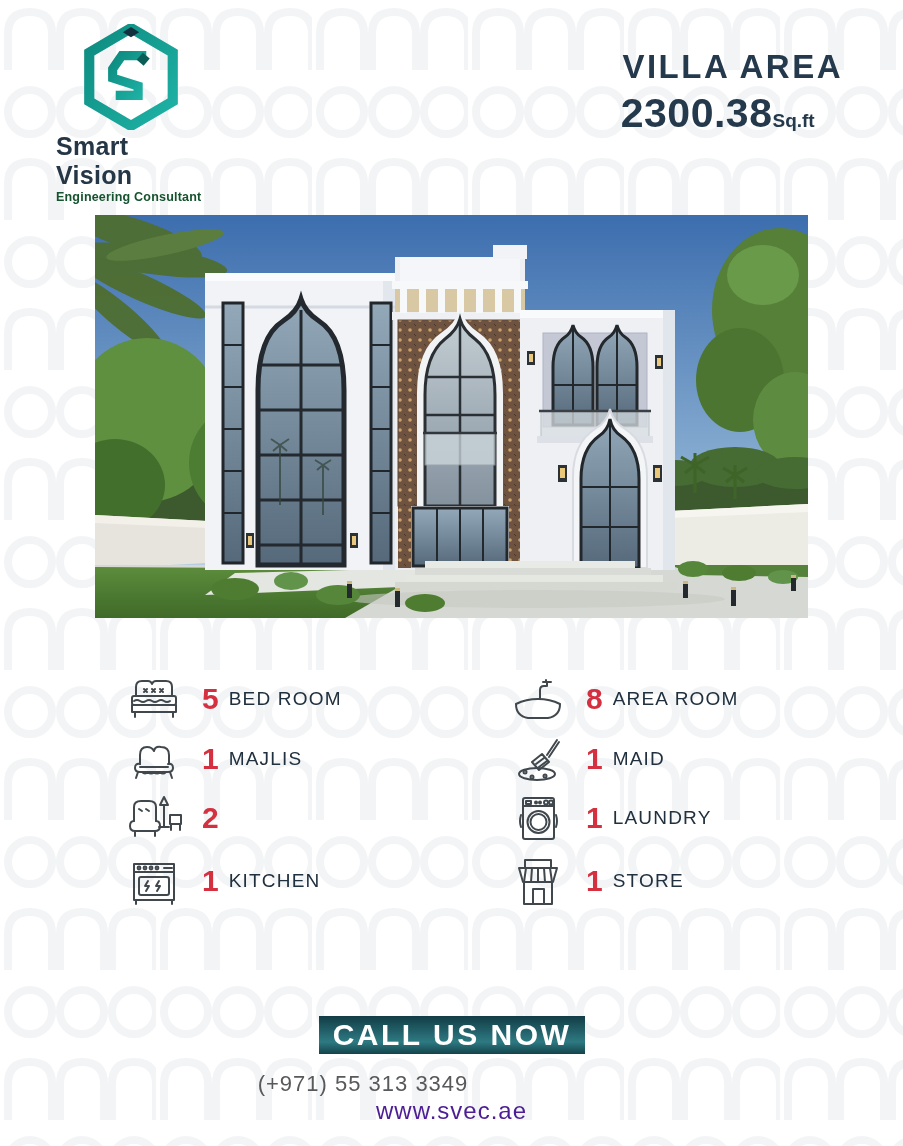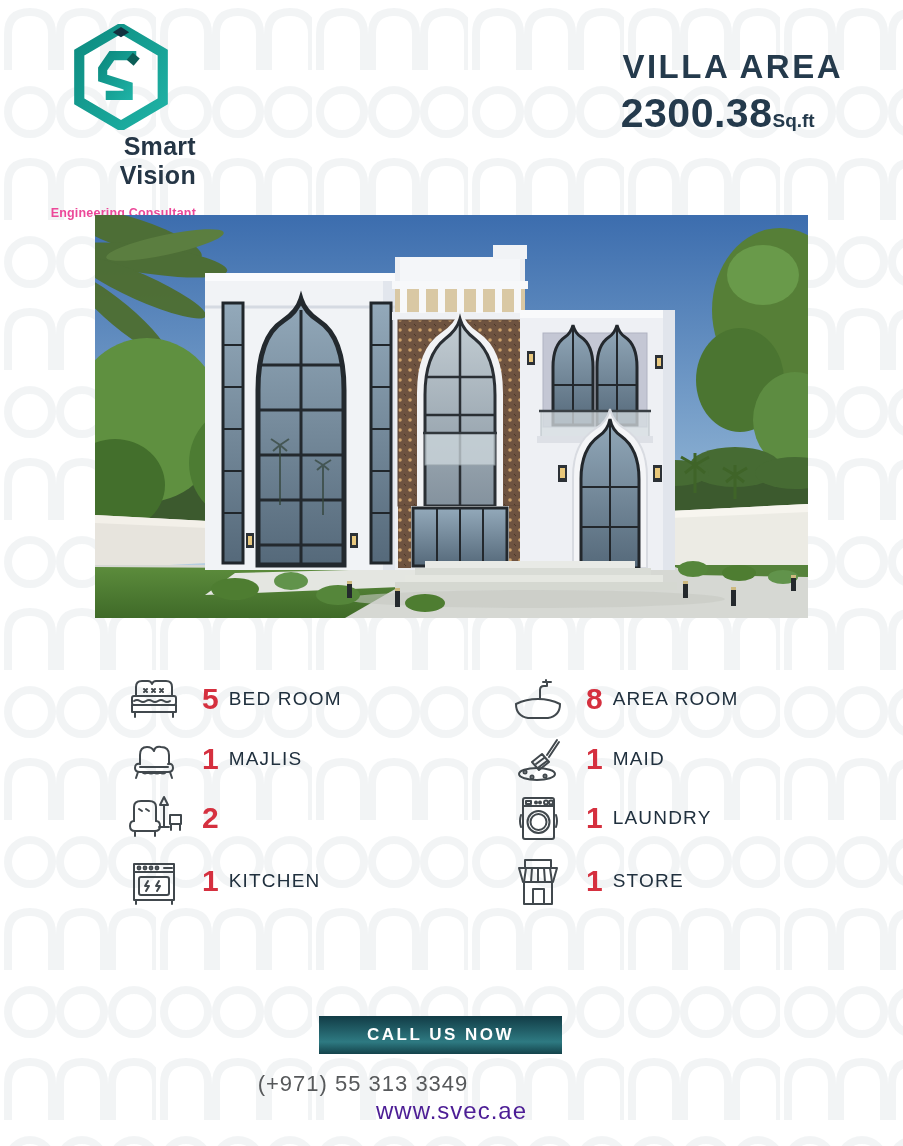--- a/index.html
+++ b/index.html
@@ -4,46 +4,46 @@
 <style>
   html,body{margin:0;padding:0;background:#ffffff;}
   .page{
     position:relative;width:903px;height:1146px;overflow:hidden;background:#ffffff;
     font-family:"Liberation Sans",sans-serif;
   }
   .bg-pattern{position:absolute;inset:0;z-index:0;}
   .layer{position:absolute;z-index:1;}
 
   
-  .brand{left:46px;top:24px;width:150px;text-align:right;}
+  .brand{left:56px;top:24px;width:150px;text-align:left;}
   .brand svg{display:block;margin:0 auto;}
   .brand-name{font-size:25px;font-weight:700;color:#253646;letter-spacing:.3px;margin-top:2px;}
-  .brand-tagline{font-size:12.5px;font-weight:600;color:#ec4899;letter-spacing:.2px;margin-top:16px;}
+  .brand-tagline{font-size:12.5px;font-weight:600;color:#14532d;letter-spacing:.2px;margin-top:0;}
 
   .area-block{right:60px;top:48px;text-align:center;color:#243a4c;}
   .area-label{font-size:33px;font-weight:600;letter-spacing:2.5px;margin-left:30px;}
   .area-line2{margin-top:4px;}
   .area-value{font-size:41px;font-weight:800;letter-spacing:.5px;}
   .area-unit{font-size:19px;font-weight:600;}
 
   
   .villa{left:95px;top:215px;width:713px;height:403px;}
   .villa svg{display:block;}
 
   
   .feature-row{position:absolute;display:flex;align-items:center;height:50px;z-index:1;}
   .f-icon{width:64px;display:flex;justify-content:center;margin-right:16px;}
   .f-count{font-size:30px;font-weight:800;color:#d5303f;margin-right:10px;}
   .f-label{font-size:19px;font-weight:400;color:#20303e;letter-spacing:1.2px;}
 
   
   .cta-button{
-    left:319px;top:1016px;width:243px;height:38px;display:flex;align-items:center;justify-content:center;
+    left:319px;top:1016px;width:266px;height:38px;display:flex;align-items:center;justify-content:center;
     background:linear-gradient(180deg,#123c46 0%,#2e7a82 68%,#14434b 100%);
-    color:#ffffff;font-size:17px;font-weight:600;letter-spacing:2.5px;cursor:pointer;border:none;
+    color:#ffffff;font-size:30px;font-weight:600;letter-spacing:2.5px;cursor:pointer;border:none;
   }
   .phone{left:0;top:1071px;width:726px;text-align:center;font-size:22px;color:#57595b;letter-spacing:1px;}
   .website{left:0;top:1097px;width:903px;text-align:center;font-size:24px;color:#4c1d95;letter-spacing:1px;}
 
   .lineart{stroke:#41484d;stroke-width:2;fill:none;stroke-linecap:round;stroke-linejoin:round;}
 </style>
 </head>
 <body>
 
 <div class="page">

